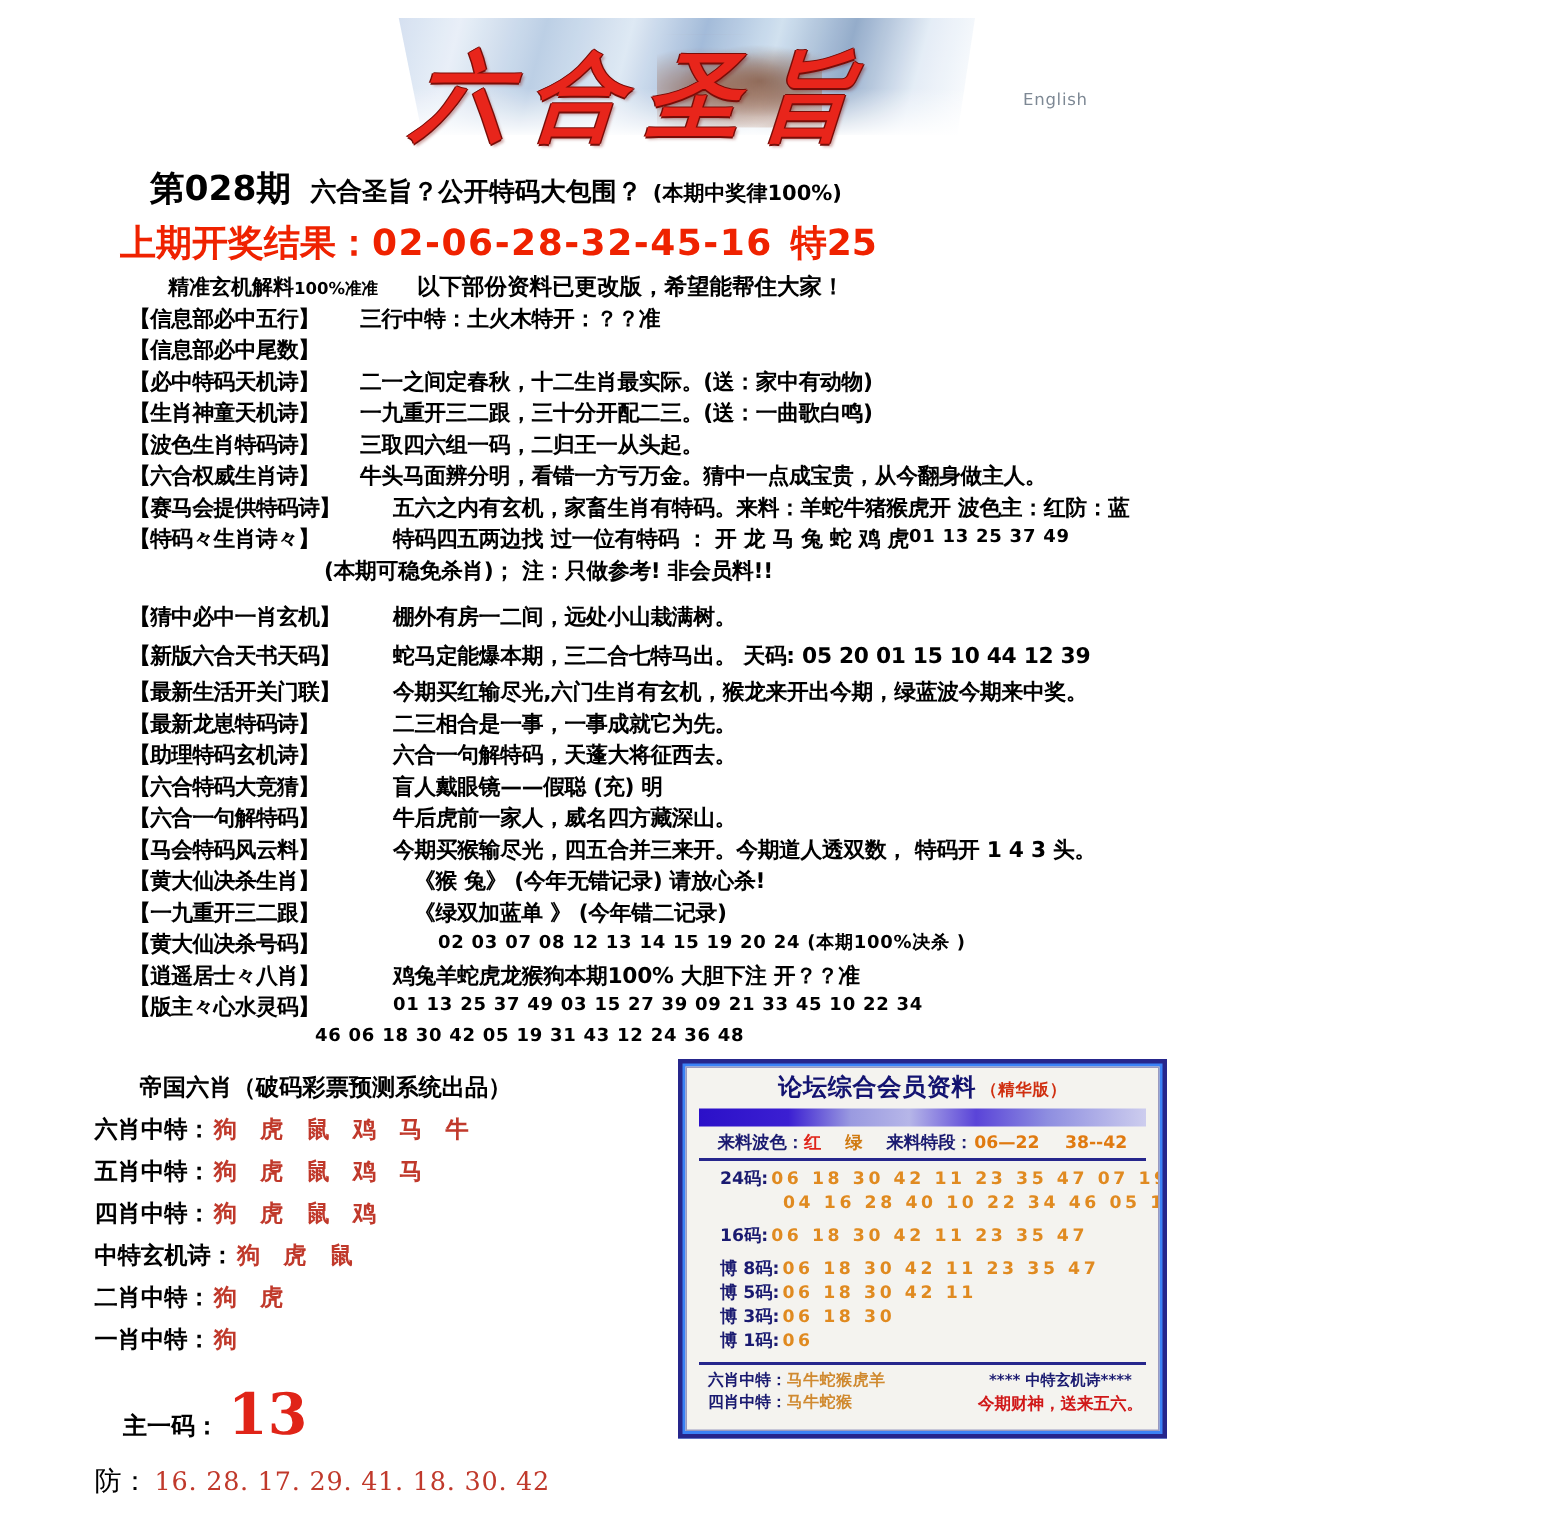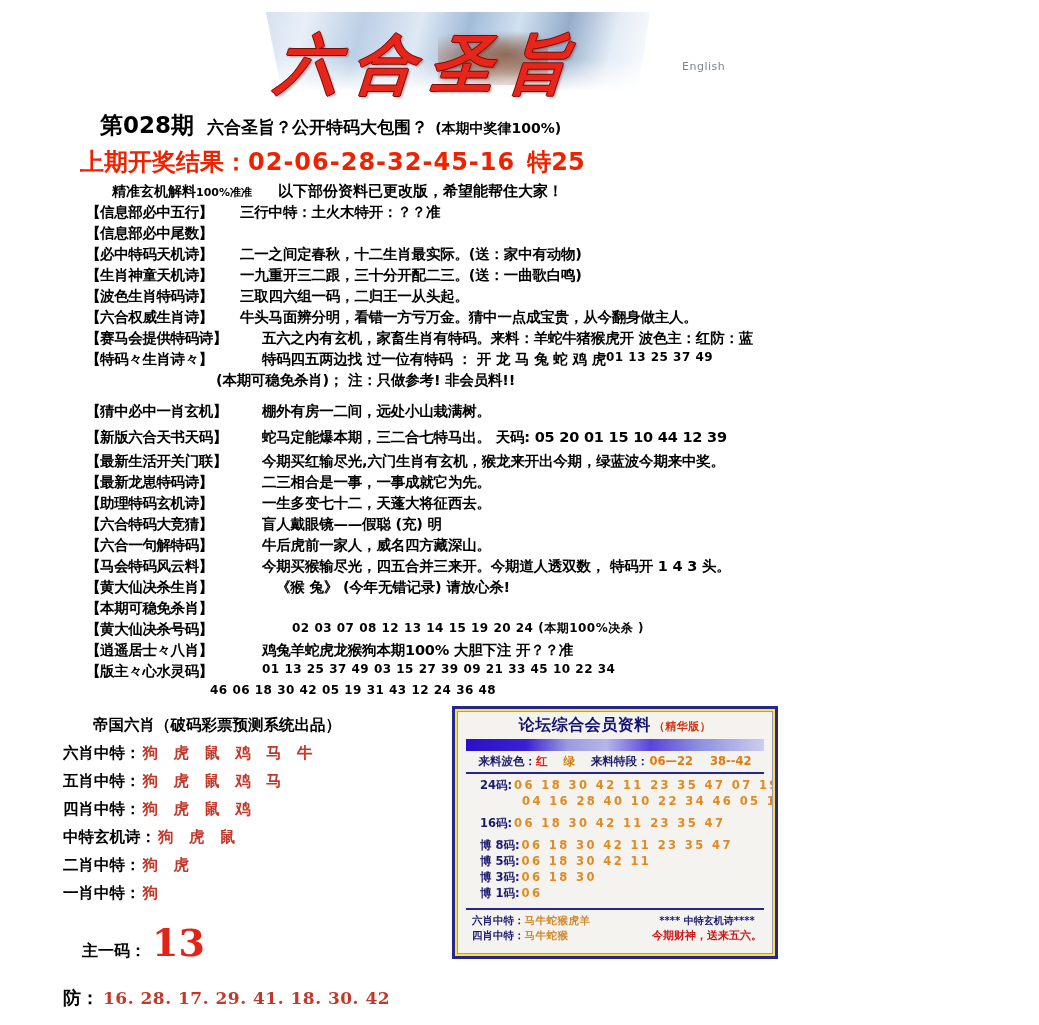--- a/index.html
+++ b/index.html
@@ -211,43 +211,43 @@
   }
   .main-code .big {
     color: #e02418;
     font-size: 38px;
     font-weight: 700;
     font-family: "DejaVu Serif", "Liberation Serif", serif;
     margin-left: 6px;
     line-height: 0.9;
   }
   .defend {
-    margin-top: 24px;
+    margin-top: 13px;
     padding-left: 3px;
     font-size: 18px;
-    font-weight: 700;
+    font-weight: 400;
     color: #000;
     white-space: nowrap;
   }
   .defend .dnums {
     color: #c0392b;
     font-family: "DejaVu Serif", "Liberation Serif", serif;
     font-size: 17px;
     letter-spacing: 0.5px;
     margin-left: 4px;
   }
 
   
   .blue-box {
     position: absolute;
     left: 452px;
     top: 706px;
     width: 326px;
     height: 253px;
-    background: #fde047;
+    background: #3b82f6;
     border: 3px solid #26268c;
     box-sizing: border-box;
     padding: 2px;
   }
   .blue-inner {
     width: 100%;
     height: 100%;
     border: 1px solid #9a9ac0;
     box-sizing: border-box;
     background: #f4f3ef;
@@ -411,40 +411,41 @@
   <div class="row">
     <span class="label">【最新生活开关门联】</span>
     <span class="value indent3">今期买红输尽光,六门生肖有玄机，猴龙来开出今期，绿蓝波今期来中奖。</span>
   </div>
   <div class="row">
     <span class="label">【最新龙崽特码诗】</span>
     <span class="value indent3">二三相合是一事，一事成就它为先。</span>
   </div>
   <div class="row">
     <span class="label">【助理特码玄机诗】</span>
-    <span class="value indent3">一生多变七十二，天蓬大将征西去。</span>
+    <span class="value indent3">六合一句解特码，天蓬大将征西去。</span>
   </div>
   <div class="row">
     <span class="label">【六合特码大竞猜】</span>
     <span class="value indent3">盲人戴眼镜——假聪 (充) 明</span>
   </div>
   <div class="row">
     <span class="label">【六合一句解特码】</span>
     <span class="value indent3">牛后虎前一家人，威名四方藏深山。</span>
   </div>
   <div class="row">
     <span class="label">【马会特码风云料】</span>
     <span class="value indent3">今期买猴输尽光，四五合并三来开。今期道人透双数，  特码开 1 4 3 头。</span>
   </div>
   <div class="row">
     <span class="label">【黄大仙决杀生肖】</span>
     <span class="value" style="padding-left:62px;">《猴 兔》   (今年无错记录) 请放心杀!</span>
   </div>
   <div class="row">
-    <span class="label">【本期可稳免杀肖】</span>
+    <span class="label">【一九重开三二跟】</span>
+    <span class="value" style="padding-left:62px;">《绿双加蓝单 》      (今年错二记录)</span>
   </div>
   <div class="row">
     <span class="label">【黄大仙决杀号码】</span>
     <span class="value num-small" style="padding-left:78px;">02  03  07  08  12  13  14  15  19  20  24 (本期100%决杀 )</span>
   </div>
   <div class="row">
     <span class="label">【逍遥居士々八肖】</span>
     <span class="value" style="padding-left:48px;">鸡兔羊蛇虎龙猴狗本期100% 大胆下注     开？？准</span>
   </div>
   <div class="row">

